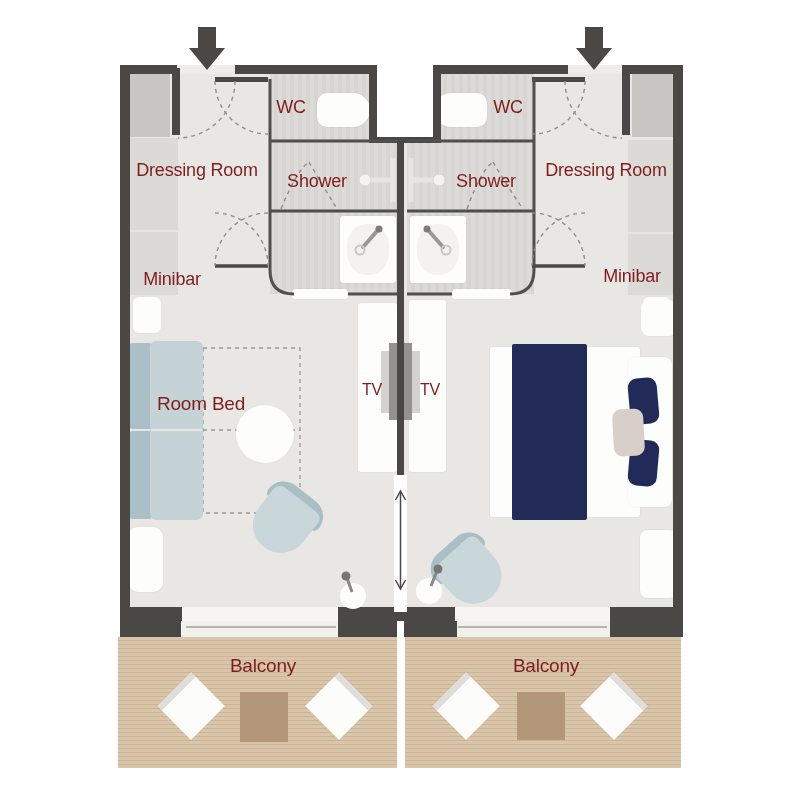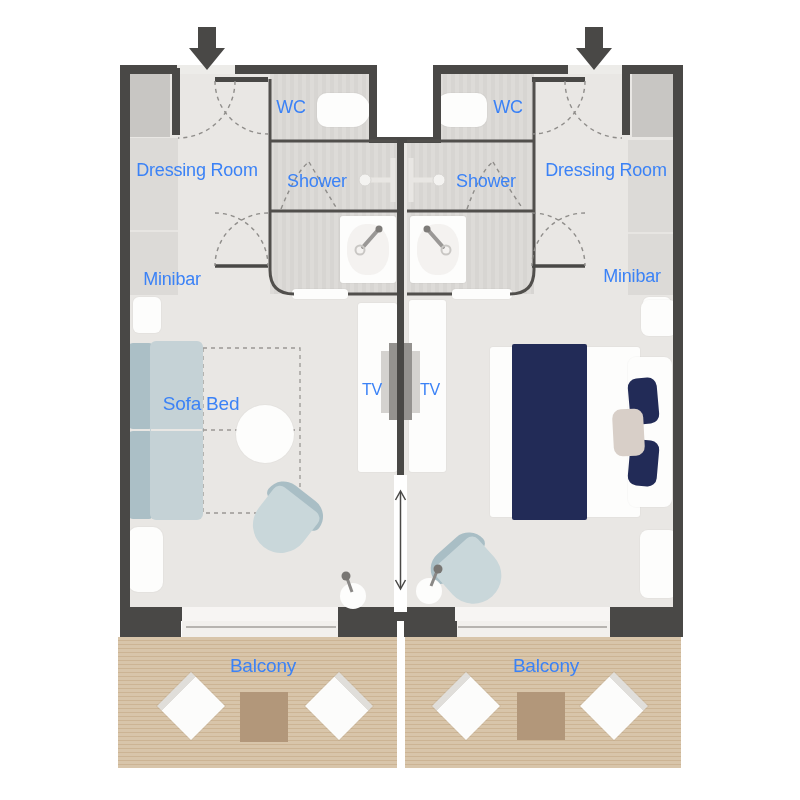--- a/index.html
+++ b/index.html
@@ -15,21 +15,21 @@
   .white{position:absolute;background:#fdfdfc;border-radius:6px;z-index:3;
          box-shadow:0 0 0 1px rgba(0,0,0,0.02);}
   .cab{position:absolute;background:#dcdad7;z-index:1;}
   .closet{position:absolute;background:#c8c6c3;z-index:1;}
   .balcony{position:absolute;z-index:0;
         background:repeating-linear-gradient(180deg,#d8c5aa 0 3px,#ccb494 3px 4px);}
   .dia{position:absolute;width:48px;height:48px;z-index:3;
         background:linear-gradient(#e0deda 0 7px,#fcfcfb 7px);
         box-shadow:0 0 0 1px rgba(0,0,0,0.04);}
   .btable{position:absolute;background:#b2977a;z-index:3;}
-  .lbl{position:absolute;transform:translate(-50%,-50%);color:#3b82f6;z-index:6;
+  .lbl{position:absolute;transform:translate(-50%,-50%);color:#7f1d1d;z-index:6;
        white-space:nowrap;letter-spacing:-0.2px;}
   .f18{font-size:18px;} .f19{font-size:19px;} .f16{font-size:16px;}
   .svgo{position:absolute;left:0;top:0;z-index:5;pointer-events:none;}
   .svgu{position:absolute;left:0;top:0;z-index:2;pointer-events:none;}
   .navy{position:absolute;background:#222b57;z-index:3;border-radius:2px;}
   .pillow{position:absolute;background:#222b57;border-radius:9px;z-index:3;}
   .sofa-back{position:absolute;background:#abbfc6;border-radius:6px 3px 3px 6px;z-index:3;}
   .sofa-seat{position:absolute;background:#c5d2d6;border-radius:6px;z-index:3;}
   .chair{position:absolute;width:64px;height:70px;z-index:3;}
   .chair .back{position:absolute;left:0;top:0;width:64px;height:26px;background:#a9bec5;
@@ -250,19 +250,19 @@
   </svg>
 
   <div class="lbl f18" style="left:197px;top:170px;">Dressing Room</div>
   <div class="lbl f18" style="left:606px;top:170px;">Dressing Room</div>
   <div class="lbl f18" style="left:291px;top:107px;">WC</div>
   <div class="lbl f18" style="left:508px;top:107px;">WC</div>
   <div class="lbl f18" style="left:317px;top:181px;">Shower</div>
   <div class="lbl f18" style="left:486px;top:181px;">Shower</div>
   <div class="lbl f18" style="left:172px;top:279px;">Minibar</div>
   <div class="lbl f18" style="left:632px;top:276px;">Minibar</div>
-  <div class="lbl f19" style="left:201px;top:404px;">Sofa Bed</div>
+  <div class="lbl f19" style="left:201px;top:404px;">Room Bed</div>
   <div class="lbl f16" style="left:372px;top:390px;">TV</div>
   <div class="lbl f16" style="left:430px;top:390px;">TV</div>
   <div class="lbl f19" style="left:263px;top:666px;">Balcony</div>
   <div class="lbl f19" style="left:546px;top:666px;">Balcony</div>
 
 </div>
 
 </body></html>

